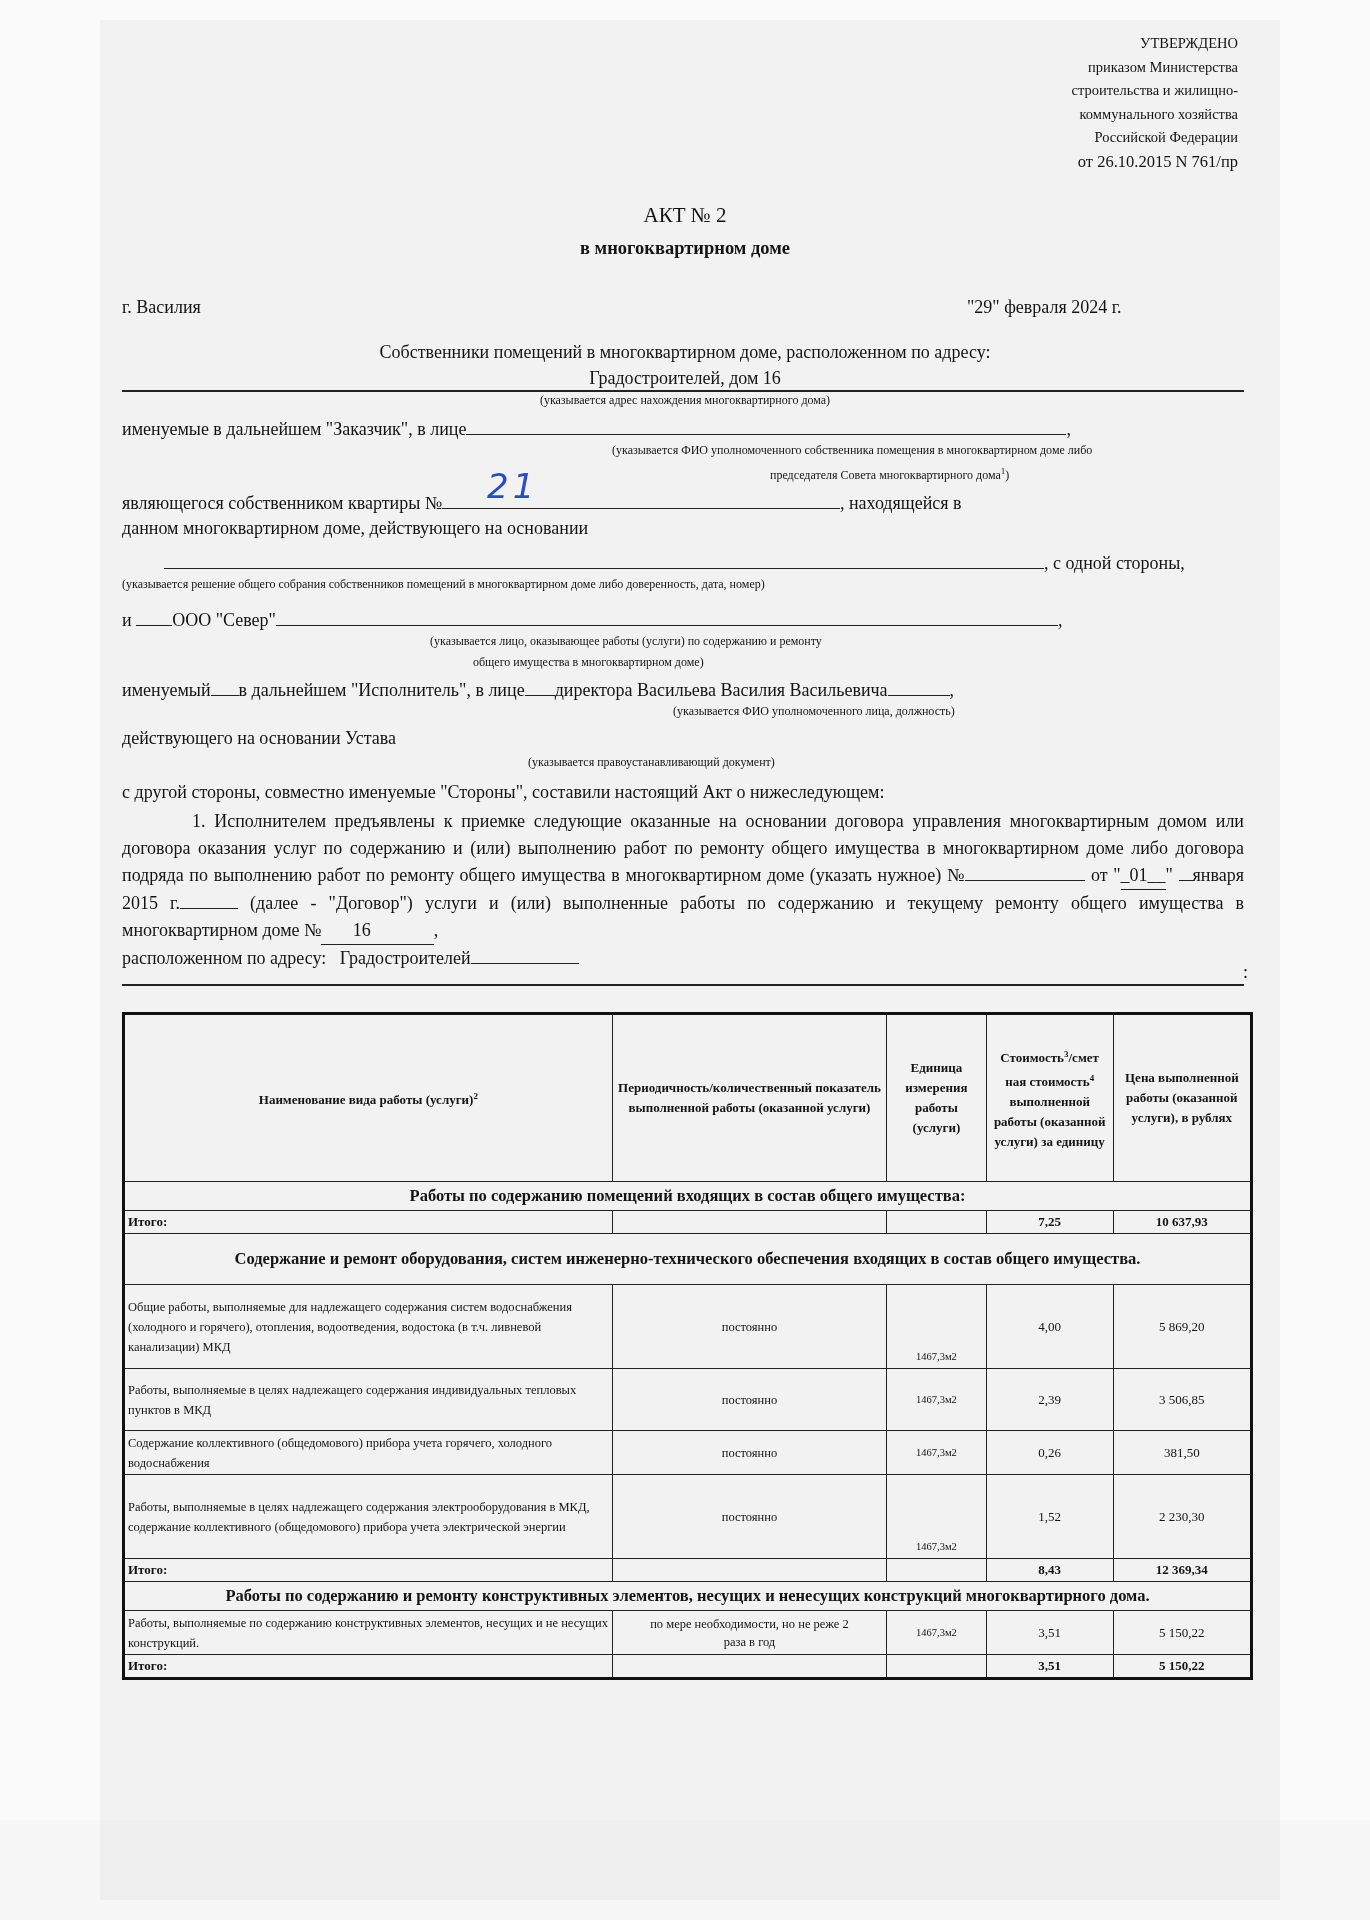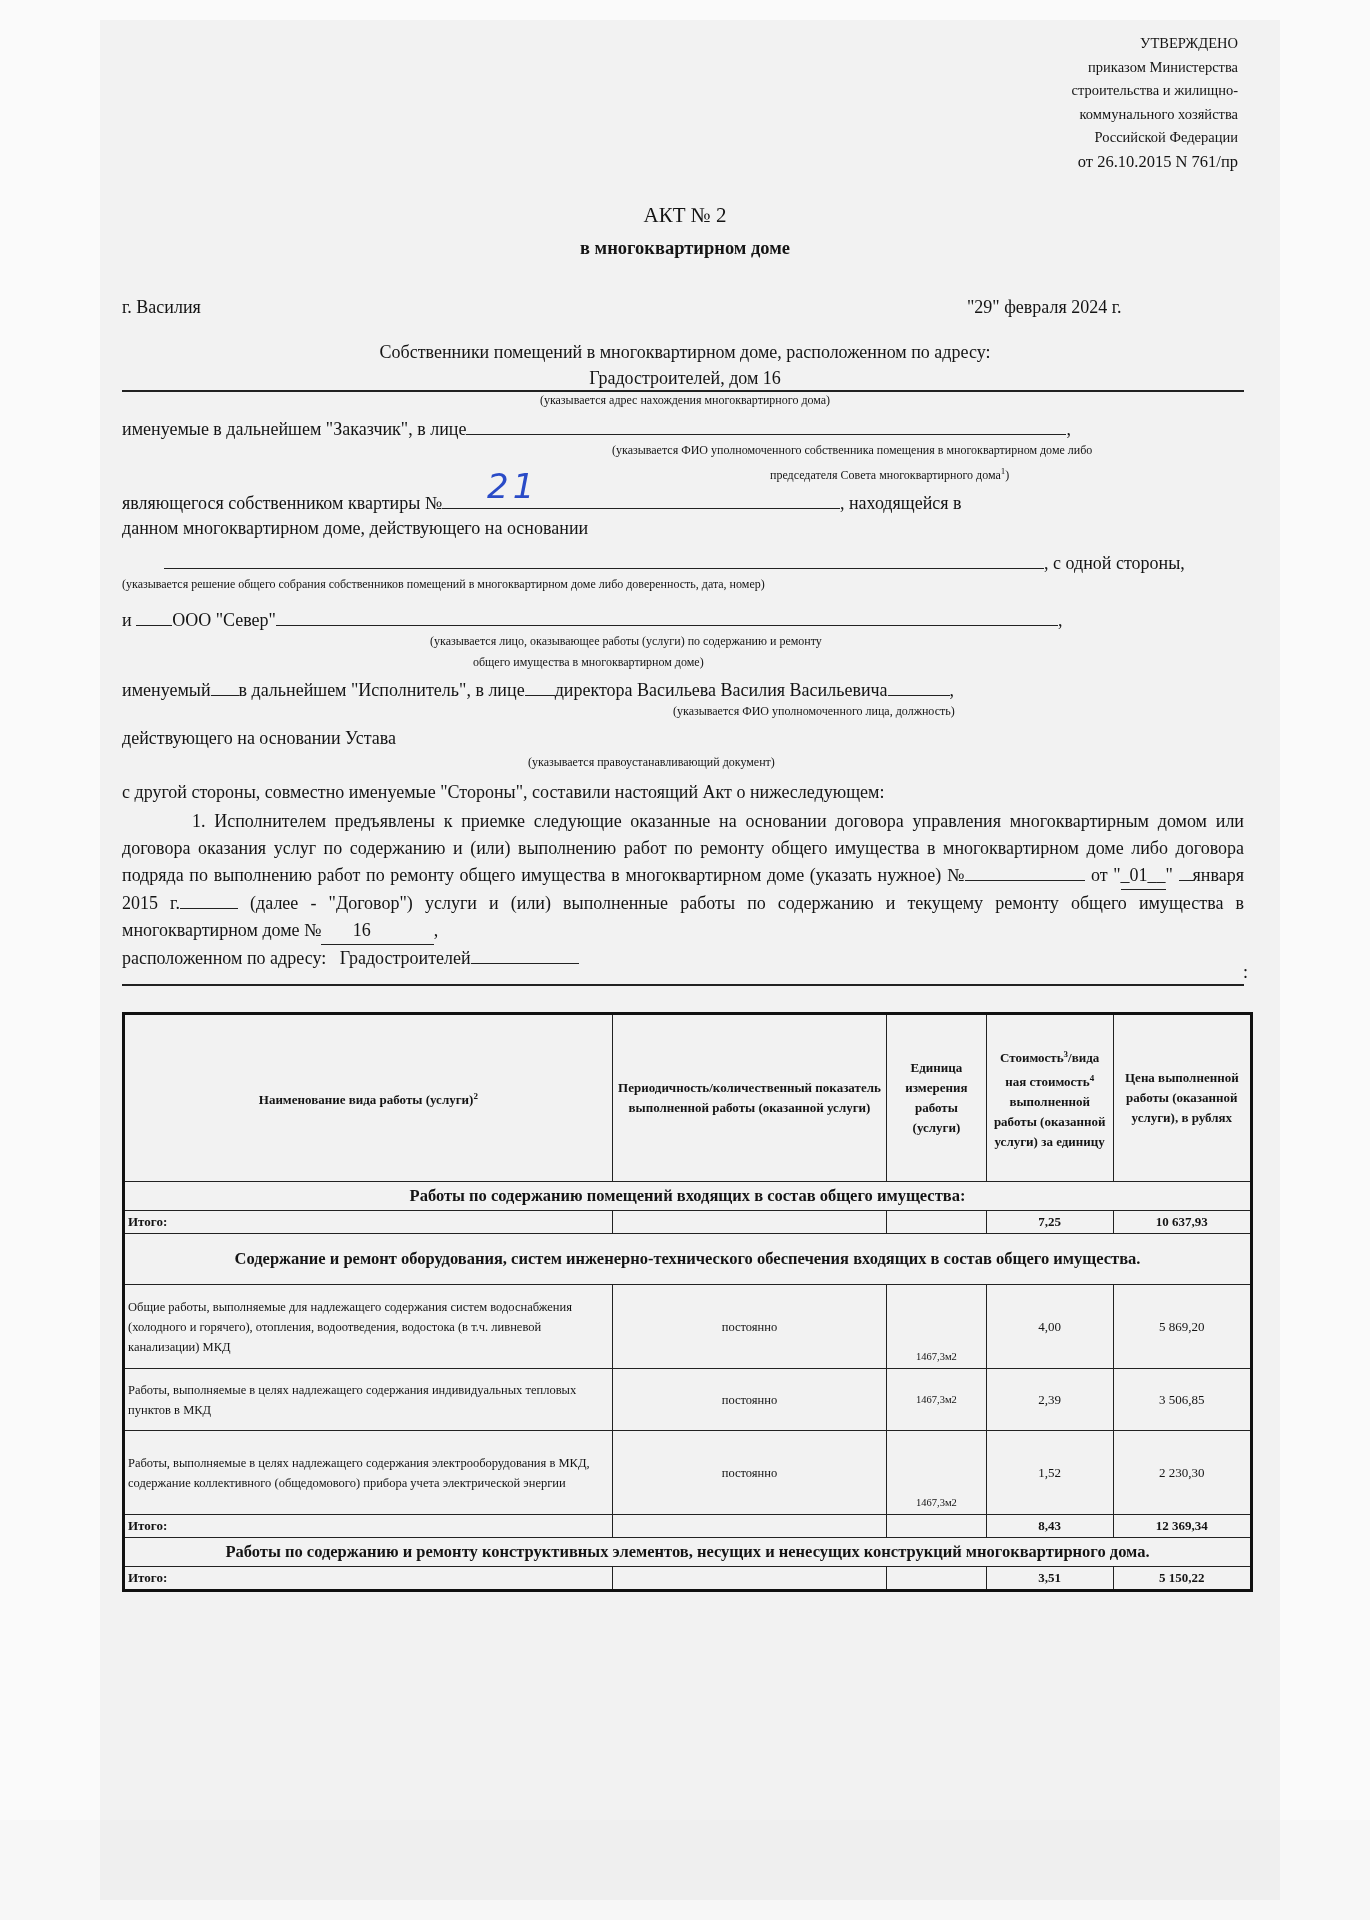--- a/index.html
+++ b/index.html
@@ -123,21 +123,21 @@
         <col class="col2">
         <col class="col3">
         <col class="col4">
         <col class="col5">
       </colgroup>
     <thead>
       <tr>
         <th><span>Наименование вида работы (услуги)</span><span class="sup">2</span></th>
         <th>Периодичность/количественный показатель выполненной работы (оказанной услуги)</th>
         <th>Единица измерения работы (услуги)</th>
-        <th><span>Стоимость</span><span class="sup">3</span><span>/вида ная стоимость</span><span class="sup">4</span><span> выполненной работы (оказанной услуги) за единицу</span></th>
+        <th><span>Стоимость</span><span class="sup">3</span><span>/смет ная стоимость</span><span class="sup">4</span><span> выполненной работы (оказанной услуги) за единицу</span></th>
         <th>Цена выполненной работы (оказанной услуги), в рублях</th>
       </tr>
     </thead>
     <tbody id="table-body">
         <tr>
           <td colspan="5" class="section">Работы по содержанию помещений входящих  в состав общего имущества:</td>
         </tr>
         <tr class="total">
           <td>Итого:</td>
           <td></td>
@@ -155,37 +155,52 @@
           <td class="num">4,00</td>
           <td class="num">5 869,20</td>
         </tr>
         <tr style="height: 62px;">
           <td class="name">Работы, выполняемые в целях надлежащего содержания индивидуальных тепловых пунктов в МКД</td>
           <td class="period" style="white-space: pre-line;">постоянно</td>
           <td class="unit">1467,3м2</td>
           <td class="num">2,39</td>
           <td class="num">3 506,85</td>
         </tr>
+        <tr style="height: 44px;">
+          <td class="name">Содержание коллективного (общедомового) прибора учета горячего, холодного водоснабжения</td>
+          <td class="period" style="white-space: pre-line;">постоянно</td>
+          <td class="unit">1467,3м2</td>
+          <td class="num">0,26</td>
+          <td class="num">381,50</td>
+        </tr>
         <tr style="height: 84px;">
           <td class="name">Работы, выполняемые в целях надлежащего содержания электрооборудования в МКД, содержание коллективного (общедомового) прибора учета электрической энергии</td>
           <td class="period" style="white-space: pre-line;">постоянно</td>
           <td class="unit bottom">1467,3м2</td>
           <td class="num">1,52</td>
           <td class="num">2 230,30</td>
         </tr>
         <tr class="total">
           <td>Итого:</td>
           <td></td>
           <td></td>
           <td class="num">8,43</td>
           <td class="num">12 369,34</td>
         </tr>
         <tr>
           <td colspan="5" class="section">Работы по содержанию и ремонту конструктивных  элементов, несущих и ненесущих конструкций многоквартирного дома.</td>
         </tr>
+        <tr style="height: 44px;">
+          <td class="name">Работы, выполняемые по содержанию конструктивных элементов, несущих и не несущих конструкций.</td>
+          <td class="period" style="white-space: pre-line;">по мере необходимости, но не реже 2
+раза в год</td>
+          <td class="unit">1467,3м2</td>
+          <td class="num">3,51</td>
+          <td class="num">5 150,22</td>
+        </tr>
         <tr class="total">
           <td>Итого:</td>
           <td></td>
           <td></td>
           <td class="num">3,51</td>
           <td class="num">5 150,22</td>
         </tr>
       </tbody>
   </table>
 </div>

